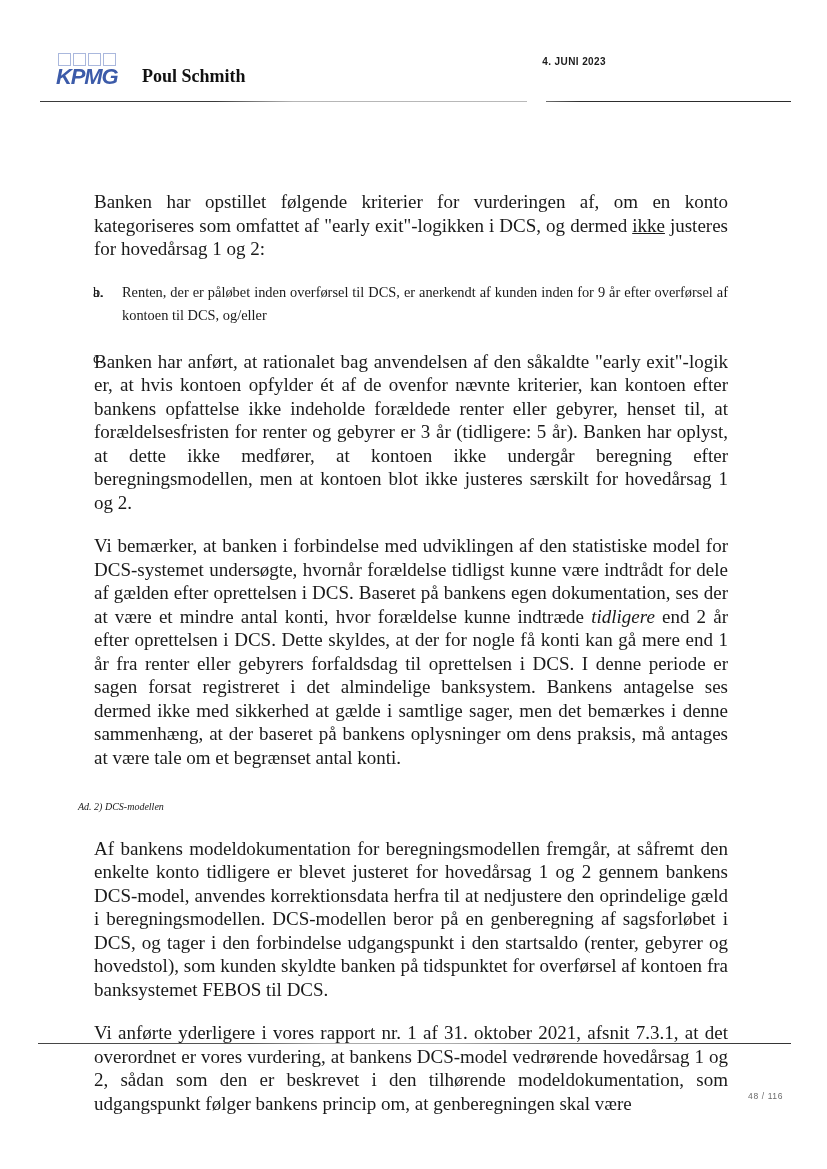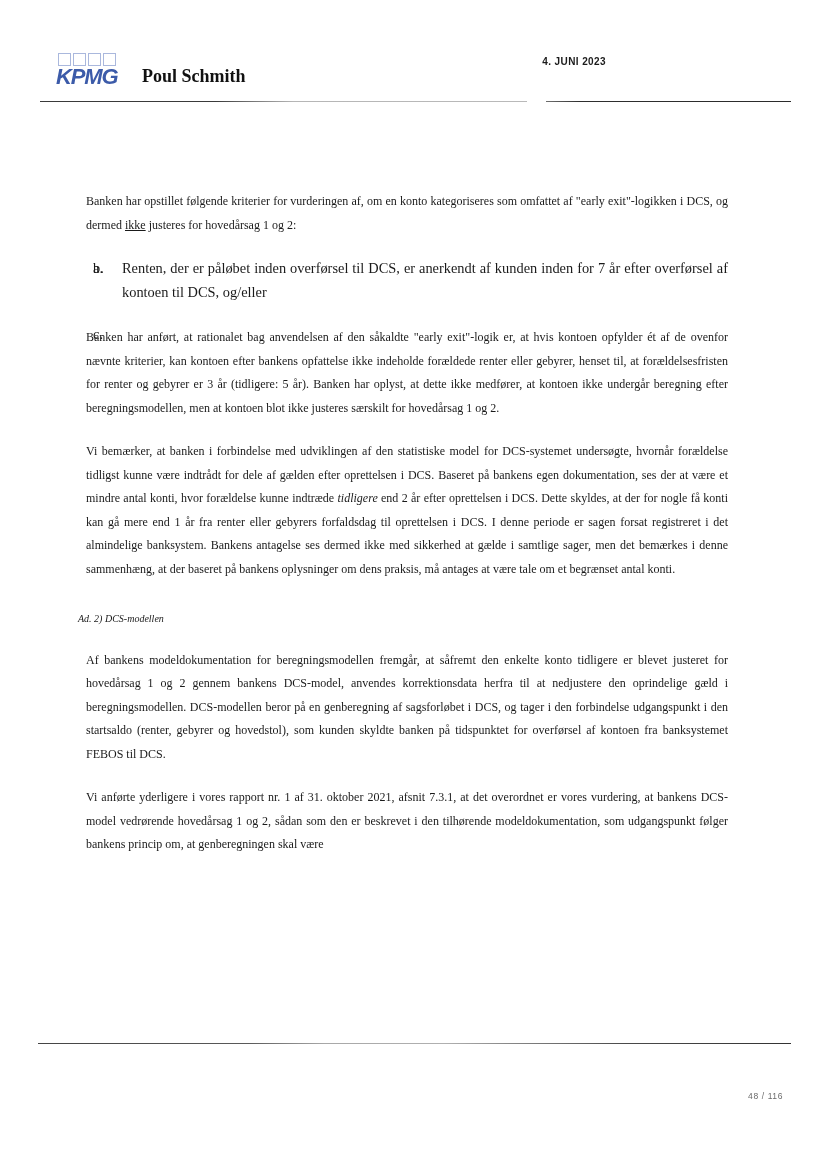--- a/index.html
+++ b/index.html
@@ -125,22 +125,22 @@
 
   
   .content {
     position: absolute;
     left: 78px;
     top: 190px;
     width: 650px;
   }
 
   p.para {
-    margin: 0 0 20px 8px;
-    font-size: 12px;
+    margin: 0 0 20px 16px;
+    font-size: 19px;
     line-height: 23.5px;
     text-align: justify;
     text-justify: inter-word;
     color: #1a1a1a;
     hyphens: none;
   }
   p.para:last-child { margin-bottom: 0; }
 
   .heading-italic {
     margin: 0 0 18px 0;
@@ -223,21 +223,21 @@
 
     <p class="para"><span>Banken har opstillet følgende kriterier for vurderingen af, om en konto kategoriseres som omfattet af "early exit"-logikken i DCS, og dermed </span><u class="u-word">ikke</u><span> justeres for hovedårsag 1 og 2:</span></p>
 
     <div class="list-block">
       <ol class="alpha-list">
         <li>
           <span class="marker">a.</span>
         </li>
         <li>
           <span class="marker">b.</span>
-          <span>Renten, der er påløbet inden overførsel til DCS, er anerkendt af kunden inden for 7 år efter overførsel af kontoen til DCS, og/eller</span>
+          <span>Renten, der er påløbet inden overførsel til DCS, er anerkendt af kunden inden for 9 år efter overførsel af kontoen til DCS, og/eller</span>
         </li>
         <li>
           <span class="marker">c.</span>
         </li>
       </ol>
     </div>
 
     <p class="para">Banken har anført, at rationalet bag anvendelsen af den såkaldte "early exit"-logik er, at hvis kontoen opfylder ét af de ovenfor nævnte kriterier, kan kontoen efter bankens opfattelse ikke indeholde forældede renter eller gebyrer, henset til, at forældelsesfristen for renter og gebyrer er 3 år (tidligere: 5 år). Banken har oplyst, at dette ikke medfører, at kontoen ikke undergår beregning efter beregningsmodellen, men at kontoen blot ikke justeres særskilt for hovedårsag 1 og 2.</p>
 
     <p class="para"><span>Vi bemærker, at banken i forbindelse med udviklingen af den statistiske model for DCS-systemet undersøgte, hvornår forældelse tidligst kunne være indtrådt for dele af gælden efter oprettelsen i DCS. Baseret på bankens egen dokumentation, ses der at være et mindre antal konti, hvor forældelse kunne indtræde </span><i class="i-word">tidligere</i><span> end 2 år efter oprettelsen i DCS. Dette skyldes, at der for nogle få konti kan gå mere end 1 år fra renter eller gebyrers forfaldsdag til oprettelsen i DCS. I denne periode er sagen forsat registreret i det almindelige banksystem. Bankens antagelse ses dermed ikke med sikkerhed at gælde i samtlige sager, men det bemærkes i denne sammenhæng, at der baseret på bankens oplysninger om dens praksis, må antages at være tale om et begrænset antal konti.</span></p>

